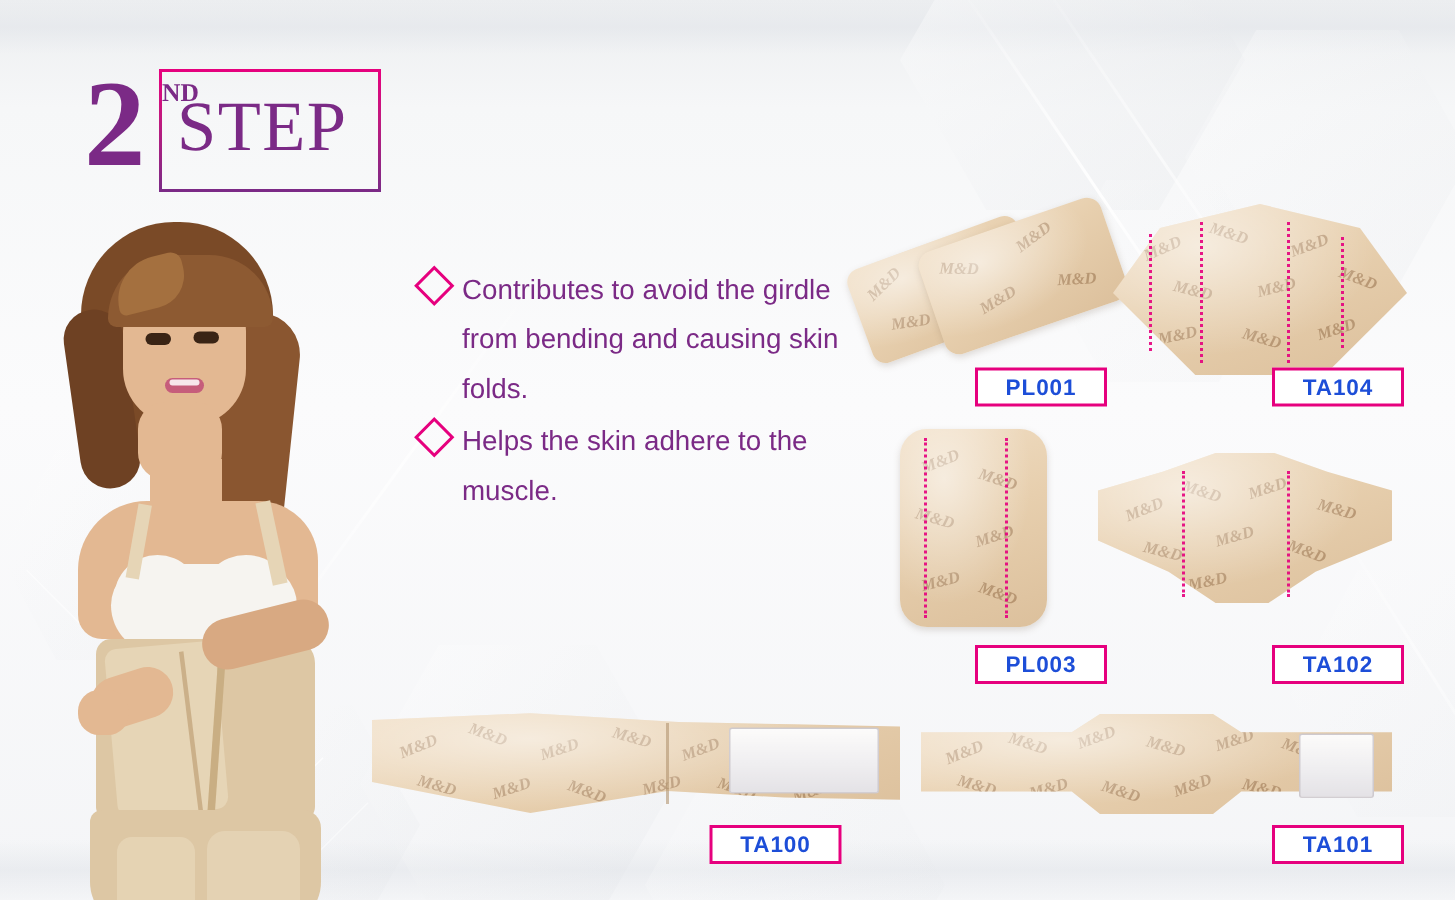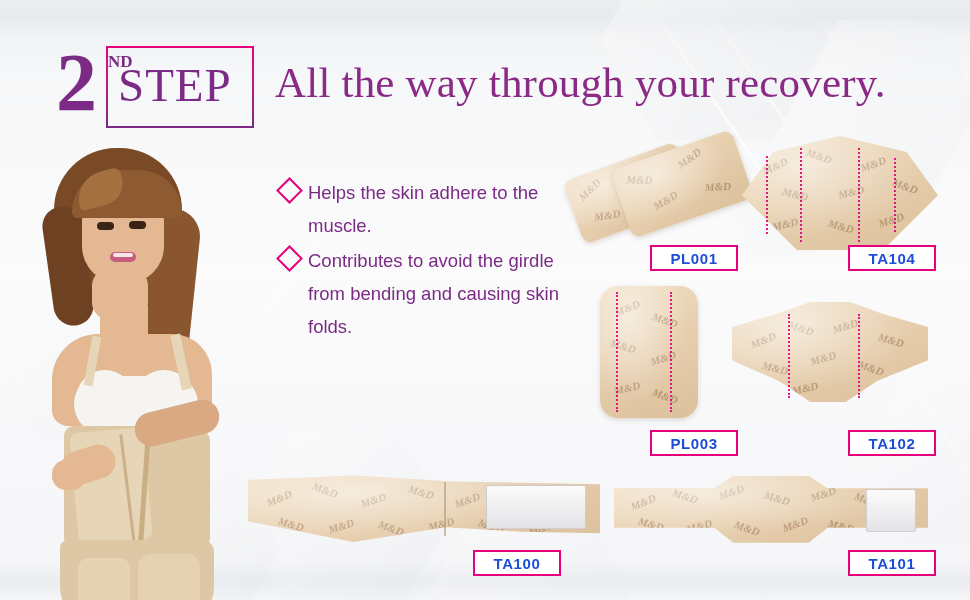--- a/index.html
+++ b/index.html
@@ -212,33 +212,32 @@
     </div>
   </div>
 
   <div class="step-badge">
     <div class="step-frame"></div>
     <div class="step-num">2</div>
     <div class="step-ord">ND</div>
     <div class="step-word">STEP</div>
   </div>
 
-  <div class="headline">All the way through your recovery.</div>
 
   <div class="bullets">
     <div class="bullet">
       <div class="bullet-row">
         <span class="dia"></span>
-        <span class="bullet-text">Helps the skin adhere to the muscle.</span>
+        <span class="bullet-text">Contributes to avoid the girdle from bending and causing skin folds.</span>
       </div>
     </div>
     <div class="bullet">
       <div class="bullet-row">
         <span class="dia"></span>
-        <span class="bullet-text">Contributes to avoid the girdle from bending and causing skin folds.</span>
+        <span class="bullet-text">Helps the skin adhere to the muscle.</span>
       </div>
     </div>
   </div>
 
   <div class="board" style="left:570px;top:142px;width:180px;height:110px;">
     <div class="foam" style="left:0;top:18px;width:120px;height:66px;border-radius:9px;transform:rotate(-20deg);">
       <span class="md-mark" style="left:10px;top:10px;transform:rotate(-24deg);">M&amp;D</span>
       <span class="md-mark" style="left:58px;top:18px;transform:rotate(18deg);">M&amp;D</span>
       <span class="md-mark" style="left:18px;top:40px;transform:rotate(12deg);">M&amp;D</span>
       <span class="md-mark" style="left:74px;top:44px;transform:rotate(-16deg);">M&amp;D</span>

